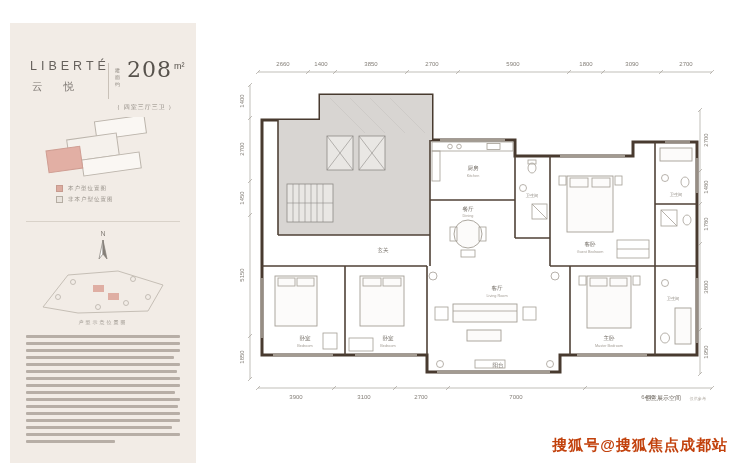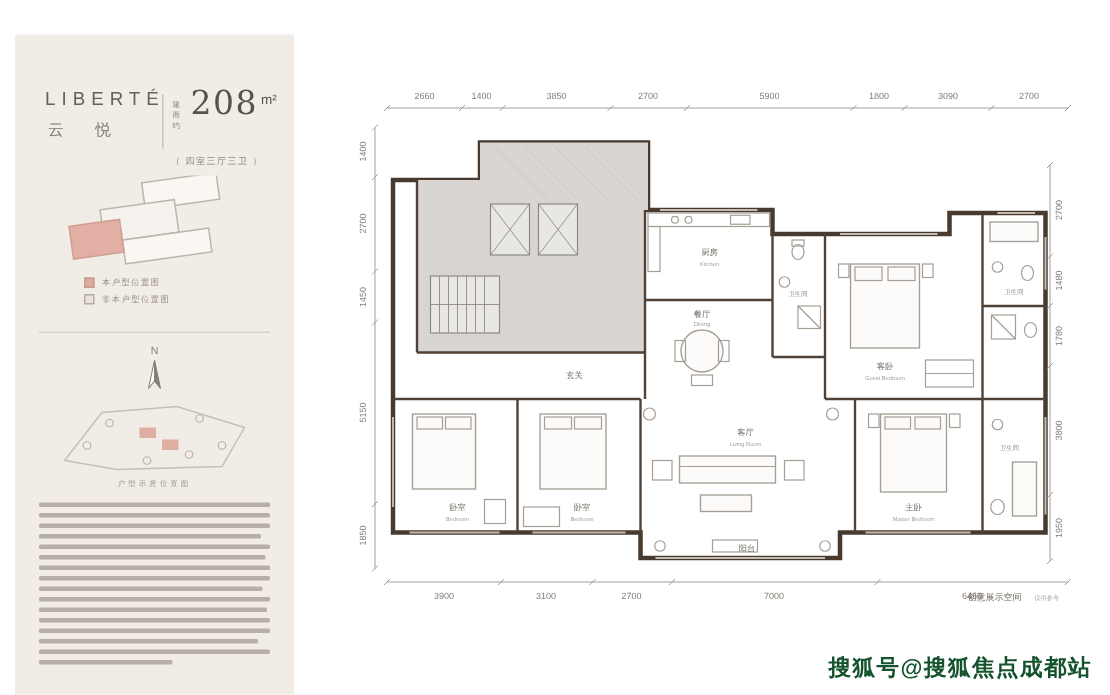--- a/index.html
+++ b/index.html
@@ -24,21 +24,21 @@
   .sw.gray{background:#e9e3dc;border:1px solid #b5ada3;}
   .hdiv{position:absolute;left:16px;right:16px;top:198px;height:1px;background:#d9d2c9;}
   .compass{position:absolute;left:0;right:0;top:204px;text-align:center;}
   .siteplan{position:absolute;left:28px;top:244px;}
   .siteplan-caption{position:absolute;left:0;right:0;top:296px;text-align:center;
                     font-size:5px;letter-spacing:2px;color:#9b958d;}
   .disclaimer{position:absolute;left:16px;right:16px;top:312px;}
   .dline{height:3px;background:#a89f96;margin-bottom:4px;border-radius:1px;opacity:.8;}
   .plan{position:absolute;left:205px;top:8px;width:530px;height:430px;}
   .watermark{position:absolute;right:12px;bottom:8px;font-size:15px;font-weight:600;
-             color:#14532d;letter-spacing:1px;}
+             color:#c2410c;letter-spacing:1px;}
   
   svg text{font-family:"Liberation Sans",sans-serif;}
   .ow{fill:#ffffff;stroke:#483a2f;stroke-width:3;stroke-linejoin:miter;}
   .corefill{fill:#d8d5d2;}
   .hatch{stroke:#c8c5c1;stroke-width:.6;}
   .iw path{stroke:#4f4136;stroke-width:1.6;fill:none;}
   .win path{stroke:#c2bcb3;stroke-width:1.3;fill:none;}
   .fur{fill:none;stroke:#a49e95;stroke-width:.8;}
   .furf{fill:#fcfbfa;stroke:#a49e95;stroke-width:.9;}
   .coreobj{fill:#e9e7e4;stroke:#8d8a86;stroke-width:.8;}

